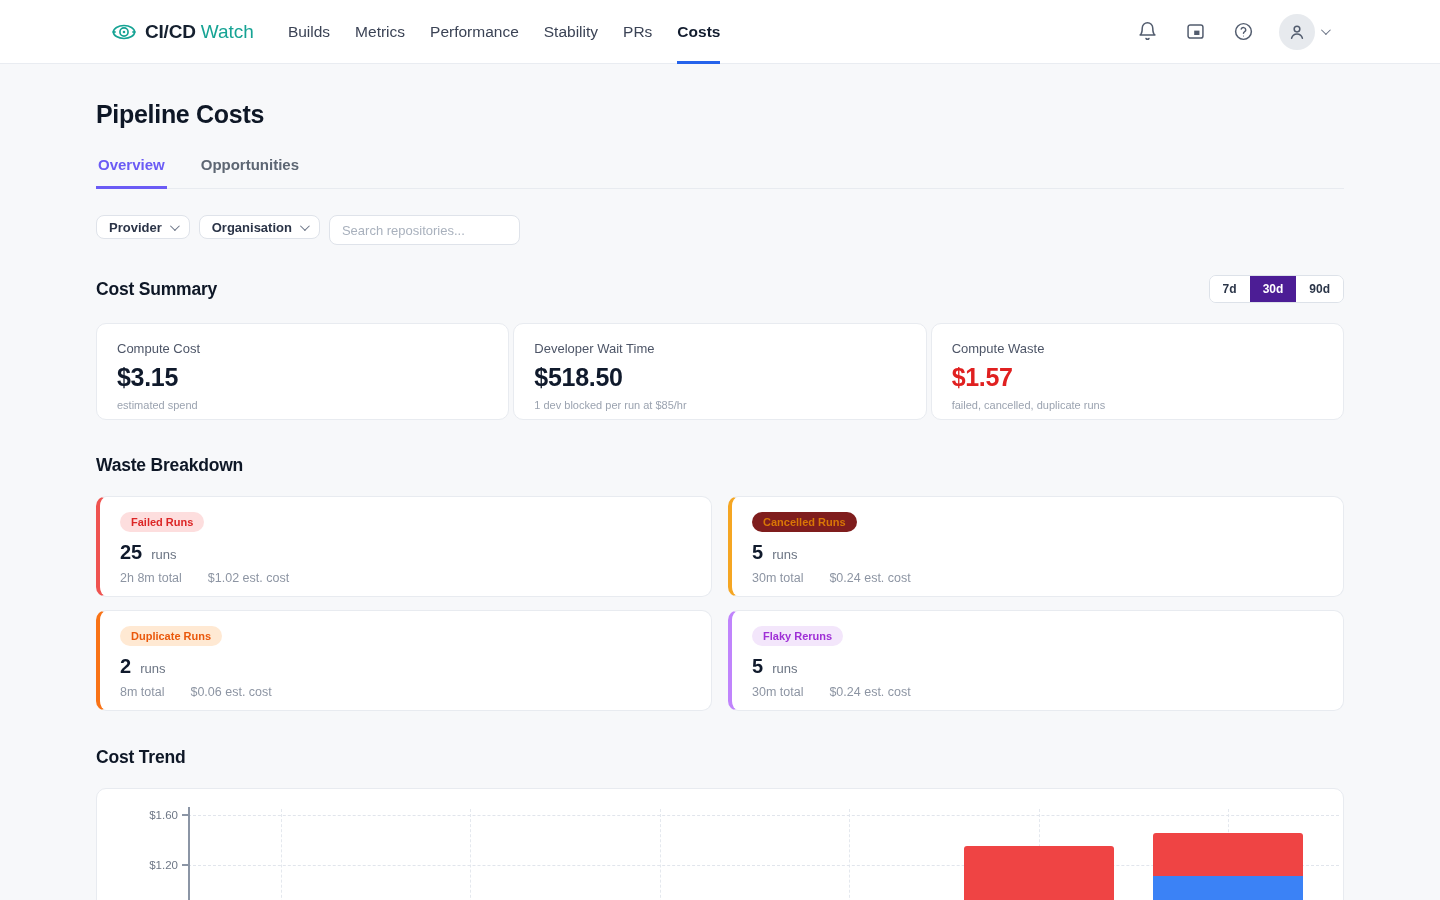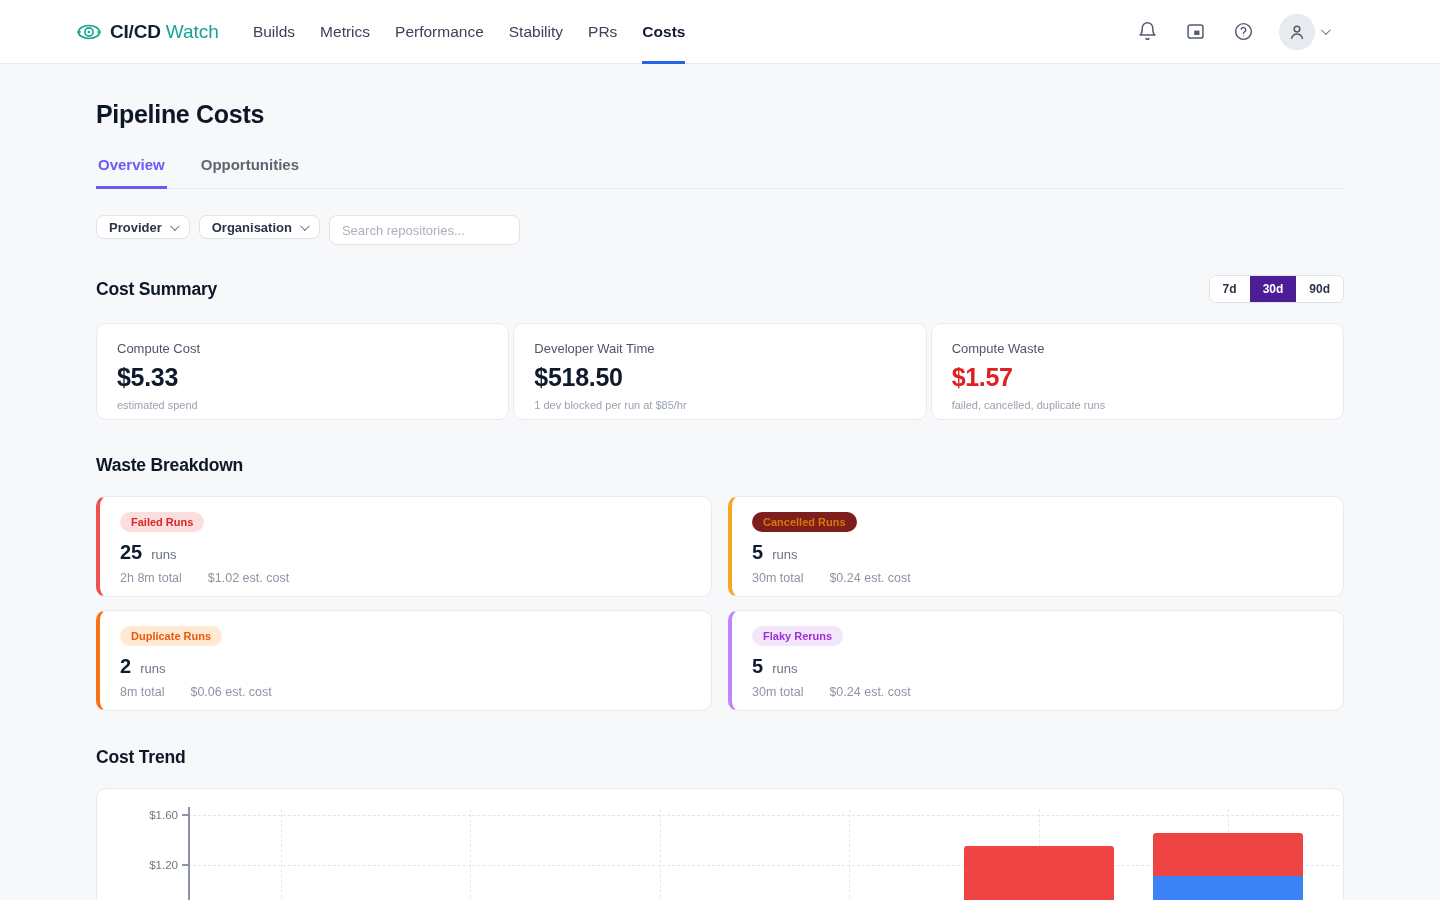--- a/index.html
+++ b/index.html
@@ -1,20 +1,20 @@
 <!DOCTYPE html>
 <html><head>
 <meta charset="utf-8">
 <style>
   * { margin:0; padding:0; box-sizing:border-box; }
   html,body { width:1440px; height:900px; overflow:hidden; }
   body { font-family:"Liberation Sans","DejaVu Sans",sans-serif; background:#f7f8fa; color:#101a2c; }
 
   
-  header { height:64px; background:#ffffff; border-bottom:1px solid #e9ecf1; display:flex; align-items:center; padding:0 112px 0 77px; }
+  header { height:64px; background:#ffffff; border-bottom:1px solid #e9ecf1; display:flex; align-items:center; padding:0 112px 0 112px; }
   .brand { display:flex; align-items:center; gap:9px; margin-right:34px; cursor:pointer; }
   .brand-bold { font-size:19px; font-weight:800; color:#15202f; letter-spacing:-0.2px; }
   .brand-light { font-size:19px; font-weight:400; color:#16a394; margin-left:-4px; }
   nav.main { display:flex; align-items:center; gap:25px; height:51px; }
   .nav-link { font-size:15.5px; color:#3b4355; cursor:pointer; height:64px; display:flex; align-items:center; border-bottom:3px solid transparent; border-top:3px solid transparent; }
   .nav-link.active { color:#121c2e; font-weight:700; border-bottom-color:#2563eb; }
   .nav-right { margin-left:auto; display:flex; align-items:center; gap:24px; }
   .icon-btn { width:24px; height:24px; display:flex; align-items:center; justify-content:center; cursor:pointer; color:#525c6e; }
   .avatar-wrap { display:flex; align-items:center; gap:6px; cursor:pointer; }
   .avatar { width:36px; height:36px; border-radius:50%; background:#e7eaee; display:flex; align-items:center; justify-content:center; color:#525c6e; }
@@ -146,21 +146,21 @@
     <div class="seg-group">
       <span class="seg">7d</span>
       <span class="seg active">30d</span>
       <span class="seg">90d</span>
     </div>
   </div>
 
   <div class="summary-grid">
     <div class="sum-card">
       <div class="sum-label">Compute Cost</div>
-      <div class="sum-value" style="color: rgb(16, 26, 44);">$5.33</div>
+      <div class="sum-value" style="color: rgb(16, 26, 44);">$3.15</div>
       <div class="sum-sub">estimated spend</div>
     </div>
     <div class="sum-card">
       <div class="sum-label">Developer Wait Time</div>
       <div class="sum-value" style="color: rgb(16, 26, 44);">$518.50</div>
       <div class="sum-sub">1 dev blocked per run at $85/hr</div>
     </div>
     <div class="sum-card">
       <div class="sum-label">Compute Waste</div>
       <div class="sum-value" style="color: rgb(224, 32, 32);">$1.57</div>

